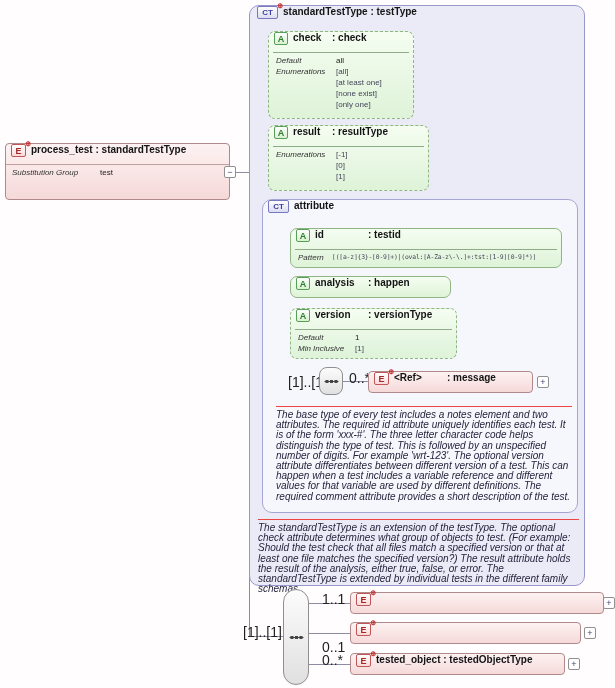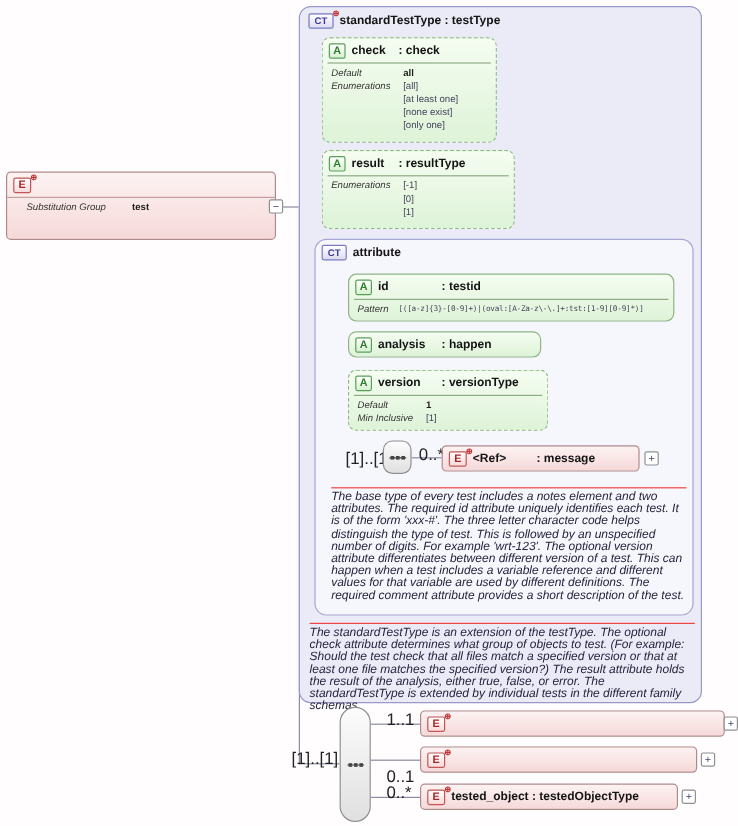--- a/index.html
+++ b/index.html
@@ -8,43 +8,43 @@
     background:#fffdfd;
     font-family:"Liberation Sans", sans-serif;
   }
   .line{position:absolute;background:#8c8ca4;z-index:0}
   .box{position:absolute;box-sizing:border-box}
   .box-e{background:linear-gradient(180deg,#fdf2f2 0%,#f6d9d9 100%);border:1px solid #b08a8a;border-radius:4px;z-index:2}
   .box-a{background:linear-gradient(180deg,#f5fdf1 0%,#def3d8 100%);border:1px solid #8fb585;border-radius:7px;z-index:3}
   .box-a.dashed{border-style:dashed}
   .box-ct-outer{background:#ebebf8;border:1px solid #9898cc;border-radius:10px;z-index:1}
   .box-ct-inner{background:#f6f6fd;border:1px solid #a6a6d2;border-radius:10px;z-index:2}
-  .hdr{display:flex;align-items:center;gap:5px;height:20px;padding:0 5px;white-space:nowrap}
+  .hdr{display:flex;align-items:flex-start;gap:5px;height:20px;padding:0 5px;white-space:nowrap}
   .hdr.tall{height:23px;padding:0 7px}
   .title{font-size:10px;font-weight:bold;color:#141414}
   .aname{font-size:10px;font-weight:bold;color:#141414;display:inline-block}
   .aname.w1{min-width:34px}
   .aname.w2{min-width:48px}
   .atype{font-size:10px;font-weight:bold;color:#141414}
   .icon{display:inline-flex;align-items:center;justify-content:center;box-sizing:border-box;position:relative;flex:none}
   .icon-e{width:15px;height:13px;border:1px solid #c25555;background:linear-gradient(#fff,#fadada);color:#a82626;font-size:9px;font-weight:bold;border-radius:2px}
   .icon-a{width:14px;height:13px;border:1px solid #58a058;background:linear-gradient(#fff,#d8f0d0);color:#2f7d2f;font-size:9px;font-weight:bold;border-radius:2px}
   .icon-ct{width:21px;height:13px;border:1px solid #7878c0;background:linear-gradient(#fff,#dcdcf2);color:#3d3da0;font-size:8px;font-weight:bold;border-radius:2px}
   .badge{position:absolute;right:-6px;top:-5px;font-size:7px;color:#c03030;font-weight:bold;font-style:normal}
   .abody{border-top:1px solid #90ab88;margin:0 4px;padding:2px 0 3px 3px}
   .prow{display:flex;font-size:8px;line-height:11px}
   .plabel{font-style:italic;color:#333;flex:none}
   .lw60{width:60px}
   .lw57{width:57px}
   .lw34{width:34px}
   .pvalue{color:#45455a}
-  .pvalue.bold{font-weight:bold;color:#1d1d1d}
+  .pvalue.bold{font-weight:normal;color:#1d1d1d}
   .mono{font-family:"DejaVu Sans Mono", monospace;font-size:6.4px;color:#45455a;letter-spacing:-0.2px}
   .annot{position:absolute;box-sizing:border-box;border-top:1px solid #ef4444;padding-top:3px;font-size:10px;line-height:10.2px;font-style:italic;color:#24243c;z-index:2}
-  .erow{border-top:1px solid #c2a0a0;display:flex;padding:2px 16px;font-size:8px;line-height:11px}
+  .erow{border-top:1px solid #c2a0a0;display:flex;padding:2px 6px;font-size:8px;line-height:11px}
   .erow .plabel{width:88px}
   .eannot{border-top:1px solid #c2a0a0;padding:2px 6px 0;font-size:8px;line-height:10px;font-style:italic;color:#3a3a3a}
   .seqbar{position:absolute;box-sizing:border-box;background:linear-gradient(180deg,#fcfcfc,#e0e0e0);border:1px solid #8f8f8f;display:flex;align-items:center;justify-content:center;z-index:2}
   .card{position:absolute;font-size:14px;color:#222;z-index:2;white-space:nowrap}
   .ctrl{position:absolute;box-sizing:border-box;width:12px;height:12px;border:1px solid #909090;background:#fff;font-size:9px;line-height:10px;text-align:center;color:#44446a;z-index:4;border-radius:2px;cursor:pointer}
 </style>
 </head>
 <body>
 
 <div>
@@ -55,20 +55,21 @@
   <div class="line" style="left:309px;top:603px;width:41px;height:1px"></div>
   <div class="line" style="left:309px;top:633px;width:41px;height:1px"></div>
   <div class="line" style="left:309px;top:664px;width:41px;height:1px"></div>
 
   <div class="box box-e" style="left:5px;top:143px;width:225px;height:57px">
     <div class="hdr">
       <span class="icon icon-e">
         <span>E</span>
         <span class="badge">⊕</span>
       </span>
+      <span class="title">process_test : standardTestType</span>
     </div>
     <div class="erow">
       <span class="plabel">Substitution Group</span>
       <span class="pvalue bold">test</span>
     </div>
   </div>
   <div class="ctrl" style="left:224px;top:166px">−</div>
 
   <div class="box box-ct-outer" style="left:249px;top:5px;width:336px;height:581px">
     <div class="hdr tall">

